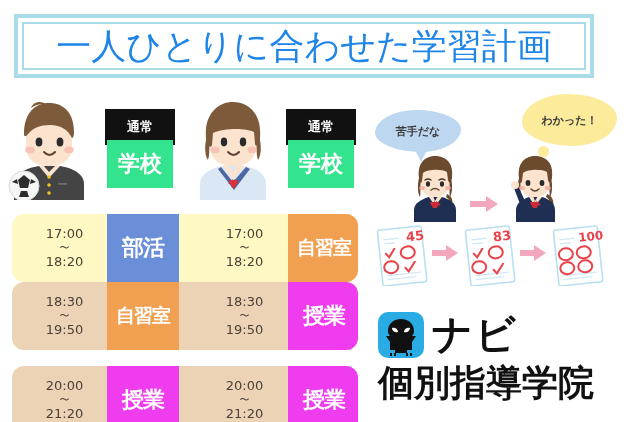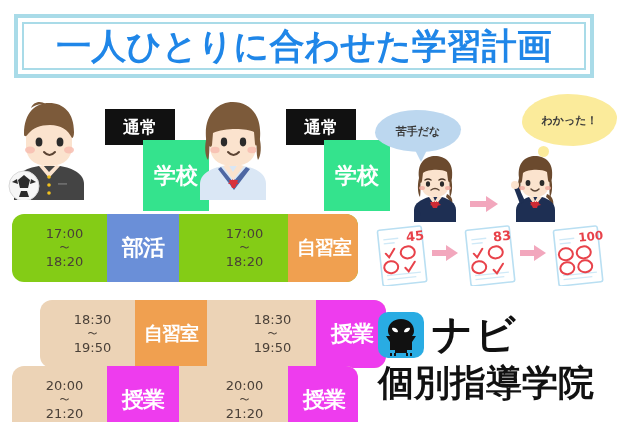--- a/index.html
+++ b/index.html
@@ -12,51 +12,51 @@
   #title-box{
     position:absolute;left:14px;top:14px;width:580px;height:64px;
     border:4px solid #a9dbe8;background:#ffffff;box-sizing:border-box;
   }
   #title-inner{
     position:absolute;left:4px;top:4px;right:4px;bottom:4px;
     border:2px solid #a9dbe8;background:#ffffff;box-sizing:border-box;
     display:flex;align-items:center;justify-content:center;
   }
   #title-text{
-    font-size:35px;font-weight:bold;color:#1f86e8;letter-spacing:0px;
+    font-size:35px;font-weight:normal;color:#1f86e8;letter-spacing:0px;
     white-space:nowrap;line-height:1;
   }
 
   
   #schedule{position:absolute;left:0;top:92px;width:370px;height:330px;}
 
   .avatar{position:absolute;width:86px;height:100px;}
   .av-boy{left:6px;top:8px;}
   .av-girl{left:190px;top:8px;}
 
   .tag-normal{
     position:absolute;height:36px;width:70px;background:#111111;color:#ffffff;
-    font-size:17px;font-weight:bold;display:flex;align-items:center;justify-content:center;
+    font-size:13px;font-weight:bold;display:flex;align-items:center;justify-content:center;
   }
   .tag-b{left:105px;top:17px;}
   .tag-g{left:286px;top:17px;}
 
   .school-block{
-    position:absolute;width:66px;height:71px;background:#34e38d;color:#ffffff;
-    font-size:22px;font-weight:bold;display:flex;align-items:center;justify-content:center;margin-left:36px;
+    position:absolute;width:66px;height:48px;background:#34e38d;color:#ffffff;
+    font-size:22px;font-weight:bold;display:flex;align-items:center;justify-content:center;
   }
   .sc-b{left:107px;top:48px;}
   .sc-g{left:288px;top:48px;}
 
   .row{
     position:absolute;left:12px;width:346px;height:68px;
     background:#ecd3b6;border-radius:12px;overflow:hidden;
   }
   #row-0{top:122px;}
-  #row-1{top:208px;margin-left:28px;}
+  #row-1{top:190px;}
   #row-2{top:274px;}
 
   .time-cell{
     position:absolute;top:0;height:68px;width:85px;
     display:flex;flex-direction:column;align-items:center;justify-content:center;
     color:#4a4038;font-size:13px;line-height:1.22;font-weight:normal;
   }
   .time-cell .tilde{font-size:10px;}
   .tc-b{left:10px;}
   .tc-g{left:190px;}
@@ -163,21 +163,21 @@
     <path d="M33 66 L43 80 L54 66 L48 64 L43 72 L38 64 Z" fill="#fbe3ce"></path>
     <path d="M31 67 L43 82 L56 67 L60 69 L44 90 L28 69 Z" fill="#4d67a3"></path>
     <path d="M39 80 L48 80 L45 88 L42 88 Z" fill="#d8323c"></path>
     <path d="M43 79 L38 84 L43 84 Z" fill="#d8323c"></path>
     <path d="M44 79 L49 84 L44 84 Z" fill="#d8323c"></path>
   </svg>
 
   <div class="tag-normal tag-g">通常</div>
   <div class="school-block sc-g" style="background: rgb(52, 227, 141);">学校</div>
 
-  <div class="row" id="row-0" style="background: #84cc16;">
+  <div class="row" id="row-0" style="background: #fef9c3;">
     <div class="time-cell tc-b">
       <span>17:00</span>
       <span class="tilde">〜</span>
       <span>18:20</span>
     </div>
     <div class="act-cell ac-b" style="background: rgb(106, 143, 216); text-align: right;">部活</div>
     <div class="time-cell tc-g">
       <span>17:00</span>
       <span class="tilde">〜</span>
       <span>18:20</span>

